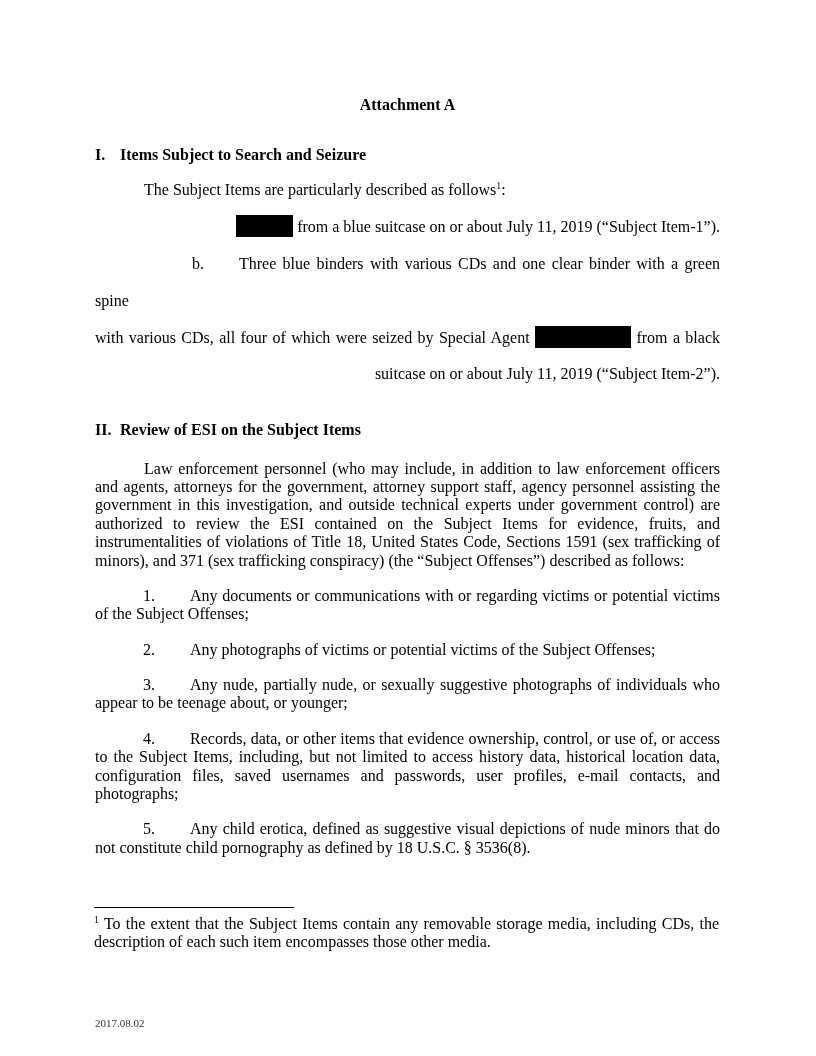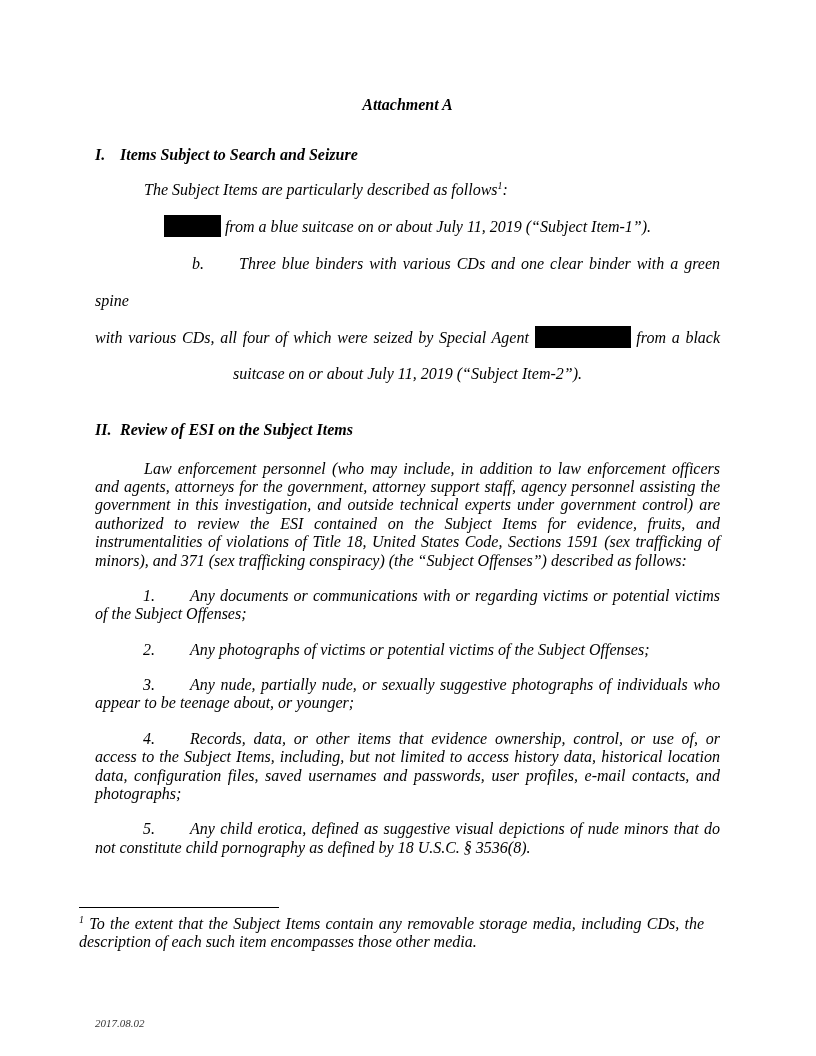--- a/index.html
+++ b/index.html
@@ -8,55 +8,54 @@
     position: relative;
     width: 816px;
     height: 1056px;
     background: #ffffff;
     color: #000000;
     font-family: "Liberation Serif", serif;
     font-size: 16px;
     line-height: 1.15;
     padding: 96px 96px 12px 95px;
     overflow: hidden;
-    font-style: italic;
   }
   .title { text-align: center; font-weight: bold; }
 
   .heading { font-weight: bold; }
   #h1 { margin-top: 32px; }
   #h2 { margin-top: 28px; }
   .hnum { display: inline-block; min-width: 25px; }
 
   #intro { margin-top: 16px; text-indent: 49px; }
   sup { font-size: 62%; vertical-align: super; line-height: 0; }
 
   
   #items { margin-top: 10px; line-height: 2.3; }
-  .dline { text-align: center; }
+  .dline { text-align: right; }
   .dline.first { text-indent: 97px; }
   .dline.jf { text-align: justify; text-align-last: justify; }
   .label { display: inline-block; width: 47px; text-indent: 0; }
 
   .redaction {
     display: inline-block;
     background: #000000;
     height: 22px;
     vertical-align: -5px;
   }
   .red-a1 { width: 49px; }
   .red-a2 { width: 57px; }
   .red-b  { width: 96px; }
 
   #para2 { margin-top: 20px; text-align: justify; text-indent: 49px; }
 
   .list-item { margin-top: 17px; text-align: justify; text-indent: 48px; }
   .num { display: inline-block; width: 47px; text-indent: 0; }
 
-  .footnote-block { position: absolute; left: 79px; top: 907px; width: 625px; }
+  .footnote-block { position: absolute; left: 94px; top: 907px; width: 625px; }
   .footnote-rule { width: 200px; border-top: 1px solid #000000; margin-bottom: 7px; }
   .footnote-text { text-align: justify; }
 
   .footer-date { position: absolute; left: 95px; top: 1017px; font-size: 11px; color: #333333; }
 </style>
 </head>
 <body>
 
 <div class="page">
 

